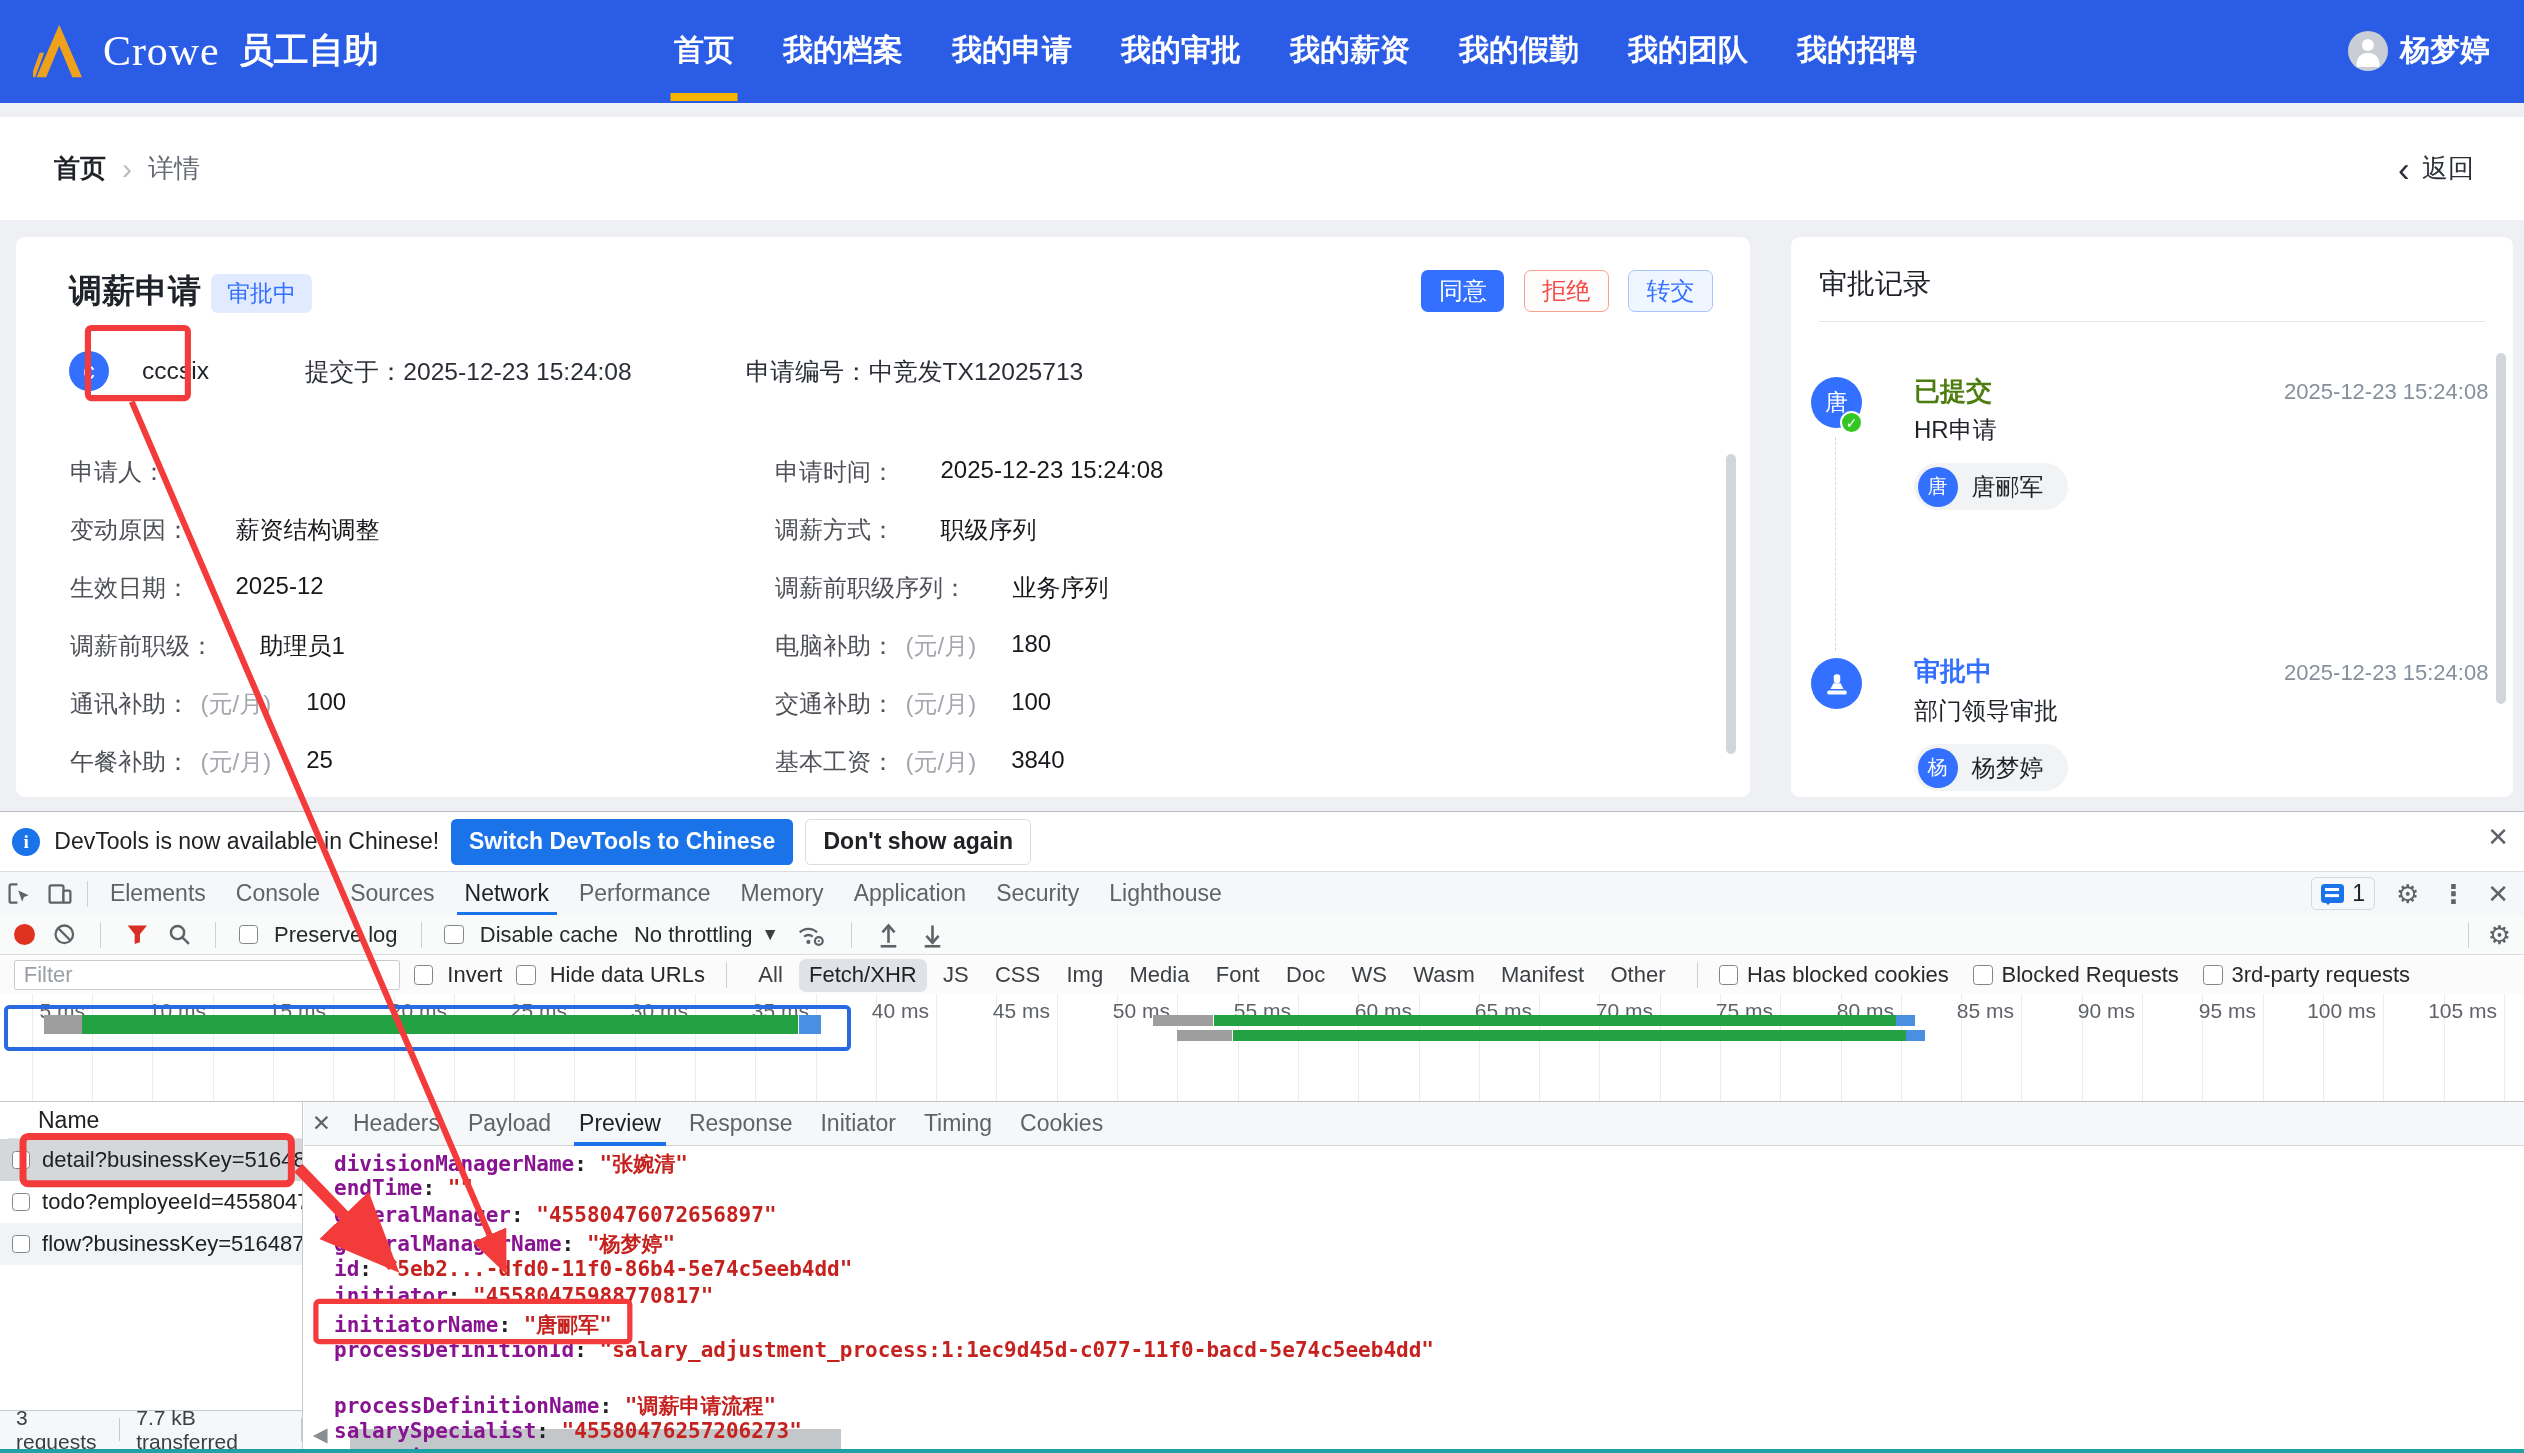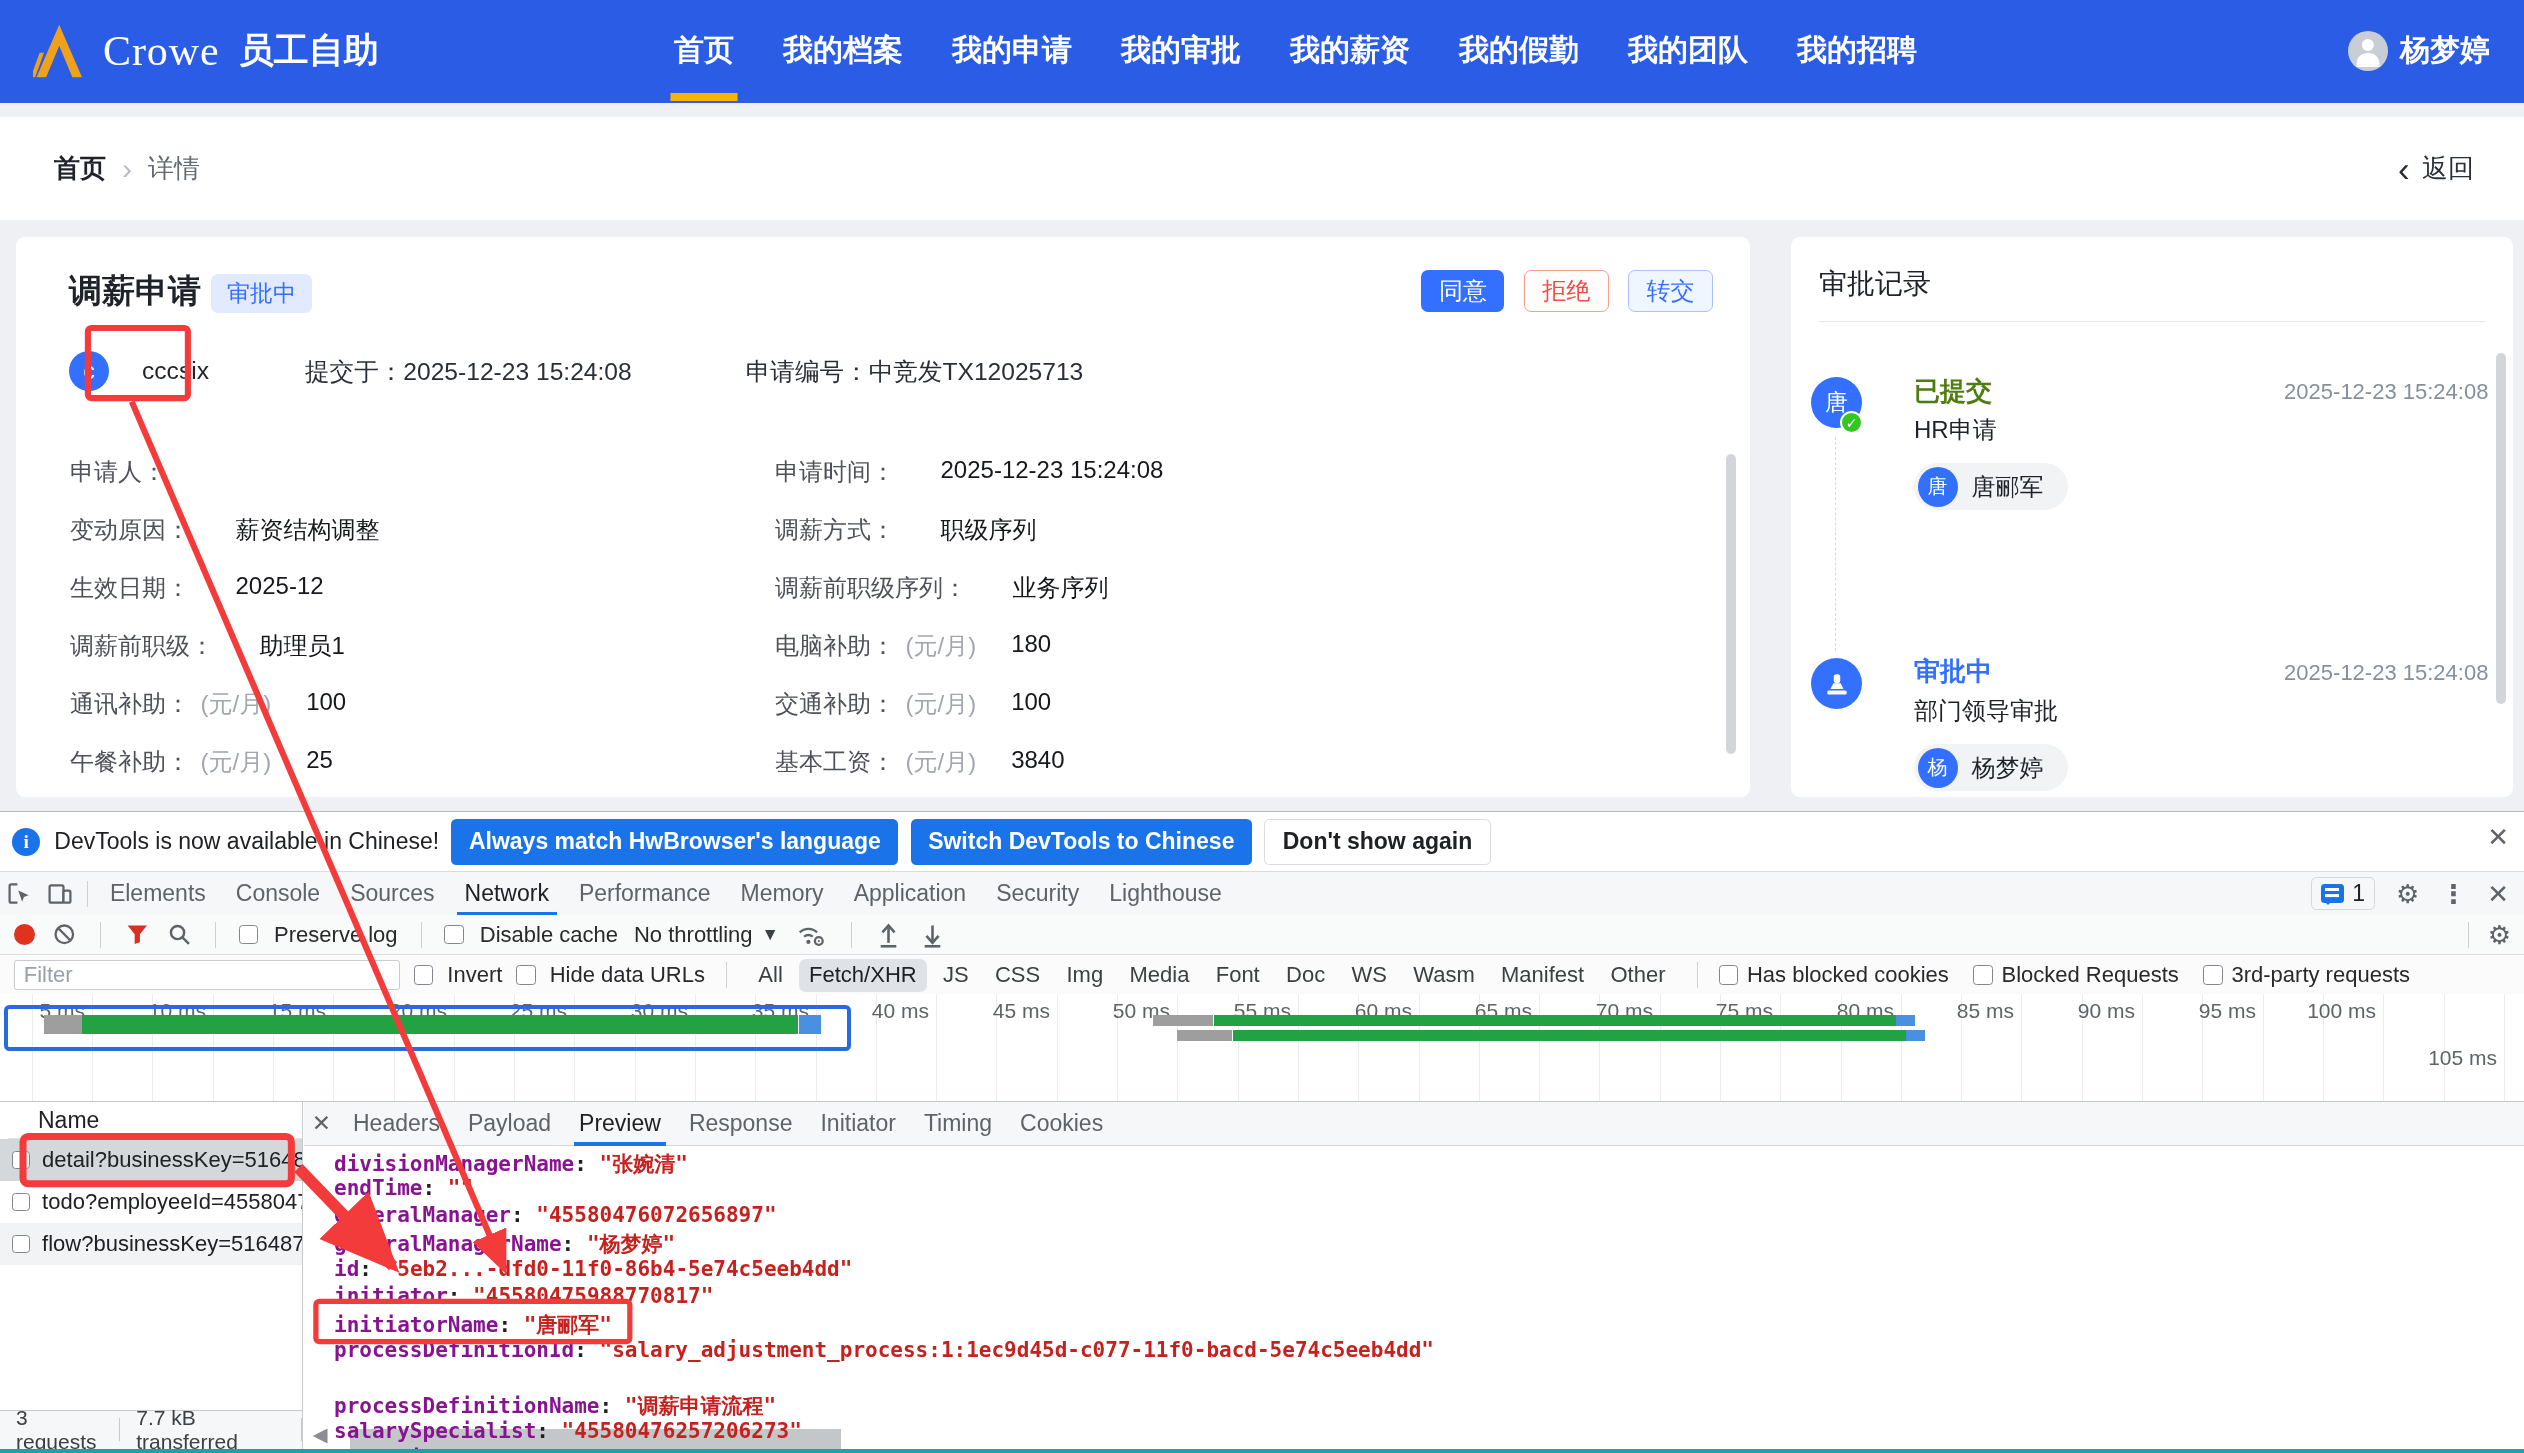--- a/index.html
+++ b/index.html
@@ -345,21 +345,20 @@
     </div>
 
     <div class="v-scroll"></div>
   </div>
 
   <div class="devtools">
 
     <div class="dt-banner">
       <span class="info-icon">i</span>
       <span class="banner-msg">DevTools is now available in Chinese!</span>
-      <span class="banner-btn">Always match HwBrowser's language</span>
       <span class="banner-btn">Switch DevTools to Chinese</span>
       <span class="banner-btn plain">Don't show again</span>
       <span class="banner-close glyph">✕</span>
     </div>
 
     <div class="dt-tabbar">
       <span class="dt-icon">
         <svg width="26" height="26" viewBox="0 0 30 30" fill="none" stroke="#5f6368" stroke-width="2.6">
           <path d="M12 4 H5 a2 2 0 0 0-2 2 v17 a2 2 0 0 0 2 2 h7"></path>
           <path d="M13 11 L25 16.5 L19.5 18.5 L17.5 24 Z" fill="#5f6368" stroke="none"></path>
@@ -590,21 +589,21 @@
         <span class="ruler-tick" style="left: 1298px;">55 ms</span>
         <span class="ruler-tick" style="left: 1419px;">60 ms</span>
         <span class="ruler-tick" style="left: 1539px;">65 ms</span>
         <span class="ruler-tick" style="left: 1660px;">70 ms</span>
         <span class="ruler-tick" style="left: 1780px;">75 ms</span>
         <span class="ruler-tick" style="left: 1901px;">80 ms</span>
         <span class="ruler-tick" style="left: 2021px;">85 ms</span>
         <span class="ruler-tick" style="left: 2142px;">90 ms</span>
         <span class="ruler-tick" style="left: 2263px;">95 ms</span>
         <span class="ruler-tick" style="left: 2383px;">100 ms</span>
-        <span class="ruler-tick" style="left: 2504px; margin-top: 47px;">105 ms</span>
+        <span class="ruler-tick" style="left: 2504px;">105 ms</span>
         <div class="wf-sel-box" style="left: 3.5px; top: 11.4px; width: 847px; height: 46px;"></div>
         <div class="wf-seg" style="left: 44px; width: 39px; top: 21px; height: 19.3px; background: rgb(158, 158, 158);"></div>
         <div class="wf-seg" style="left: 82px; width: 716px; top: 21px; height: 19.3px; background: rgb(35, 162, 68);"></div>
         <div class="wf-seg" style="left: 799px; width: 22px; top: 21px; height: 19.3px; background: rgb(74, 144, 226);"></div>
         <div class="wf-seg" style="left: 1153px; width: 60px; top: 21px; height: 10.5px; background: rgb(158, 158, 158);"></div>
         <div class="wf-seg" style="left: 1214px; width: 683px; top: 21px; height: 10.5px; background: rgb(35, 162, 68);"></div>
         <div class="wf-seg" style="left: 1896px; width: 19.3px; top: 21px; height: 10.5px; background: rgb(74, 144, 226);"></div>
         <div class="wf-seg" style="left: 1177px; width: 55px; top: 36px; height: 10.5px; background: rgb(158, 158, 158);"></div>
         <div class="wf-seg" style="left: 1233px; width: 673px; top: 36px; height: 10.5px; background: rgb(35, 162, 68);"></div>
         <div class="wf-seg" style="left: 1906px; width: 19.3px; top: 36px; height: 10.5px; background: rgb(74, 144, 226);"></div>

